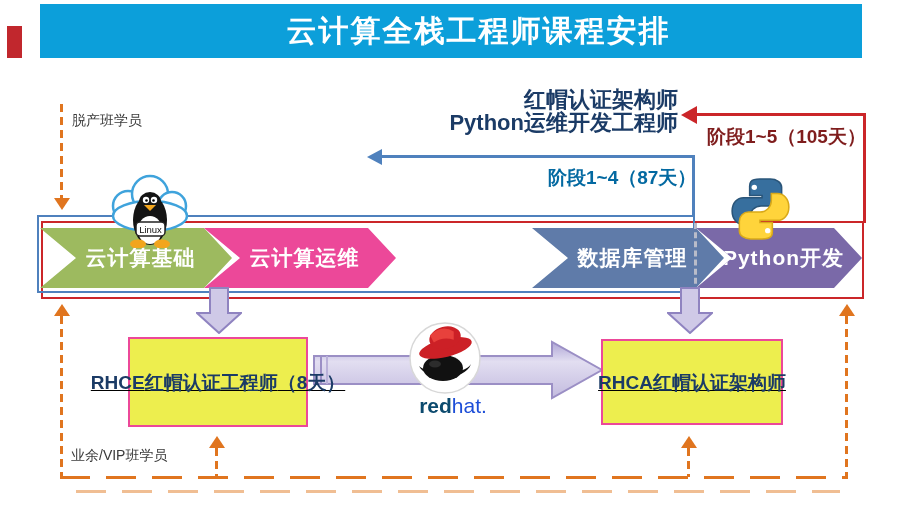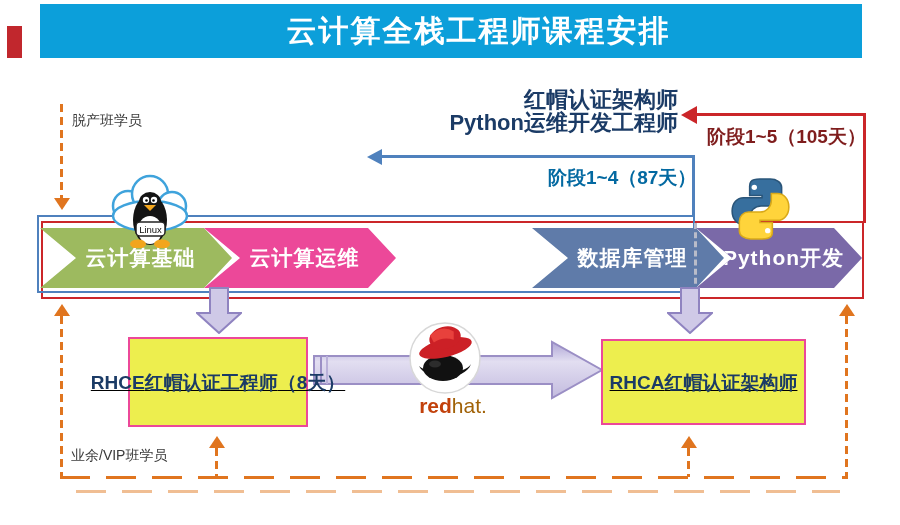--- a/index.html
+++ b/index.html
@@ -39,22 +39,22 @@
   .hdash-faint{height:3px;background:repeating-linear-gradient(to right,#F0BE93 0 30px,transparent 30px 46px);}
   .tri-down{width:0;height:0;border-left:8px solid transparent;border-right:8px solid transparent;border-top:12px solid #E0751F;}
   .tri-up{width:0;height:0;border-left:8px solid transparent;border-right:8px solid transparent;border-bottom:12px solid #E0751F;}
 
   
   .cert{background:#EDEE4E;border:2px solid #ec4899;box-sizing:border-box;display:flex;flex-direction:row;align-items:center;justify-content:center;text-decoration:underline;}
   .cert div{color:#1B3B66;font-weight:bold;font-size:19px;line-height:27px;white-space:nowrap;}
 
   
   .rh-text{left:408px;top:394px;width:90px;text-align:center;font-size:21px;white-space:nowrap;}
-  .rh-text .b{font-weight:bold;color:#c2410c;}
-  .rh-text .l{color:#a16207;}
+  .rh-text .b{font-weight:bold;color:#0c4a6e;}
+  .rh-text .l{color:#1d4ed8;}
 </style>
 </head>
 <body>
 
 <div id="stage">
 
   <div class="abs banner">
     <span>云计算全栈工程师课程安排</span>
   </div>
   <div class="abs red-mark"></div>
@@ -155,21 +155,21 @@
   </svg>
   <div class="abs rh-text">
     <span class="b">red</span><span class="l">hat.</span>
   </div>
 
   <div class="abs cert" style="left:128px;top:337px;width:180px;height:90px;">
     <div>RHCE</div>
     <div>红帽认证工程师</div>
     <div>（8天）</div>
   </div>
-  <div class="abs cert" style="left:601px;top:339px;width:205px;height:86px;">
+  <div class="abs cert" style="left:601px;top:339px;width:182px;height:86px;">
     <div>RHCA</div>
     <div>红帽认证架构师</div>
   </div>
 
   <div class="abs lbl" style="left:71px;top:447px;">业余/VIP班学员</div>
   <div class="abs tri-up" style="left:54px;top:304px;"></div>
   <div class="abs vdash" style="left:60px;top:316px;height:162px;"></div>
   <div class="abs hdash" style="left:60px;top:476px;width:788px;"></div>
   <div class="abs hdash-faint" style="left:76px;top:490px;width:764px;"></div>
   <div class="abs tri-up" style="left:209px;top:436px;"></div>

